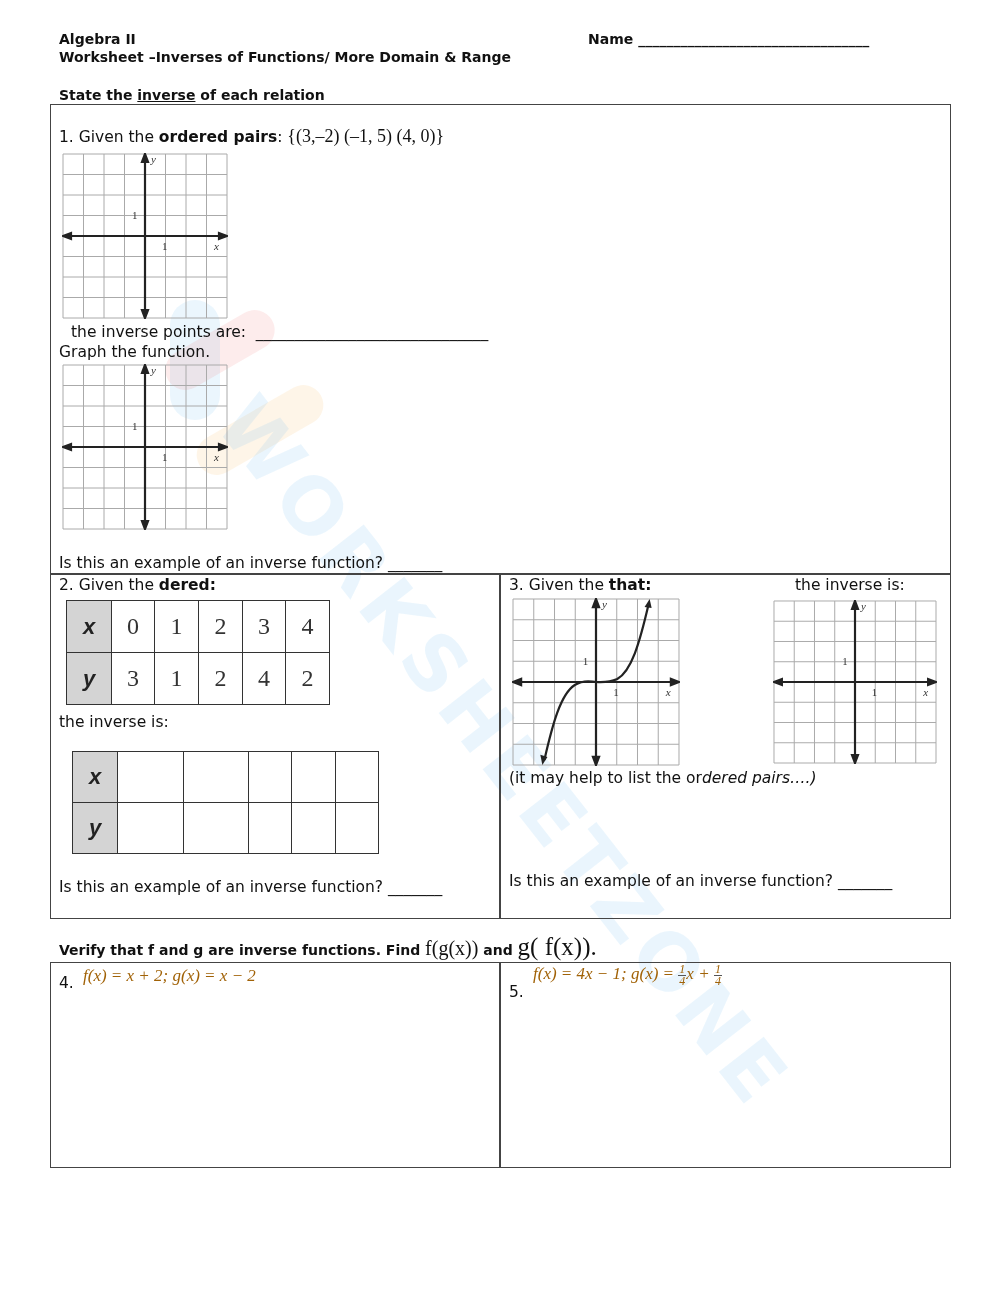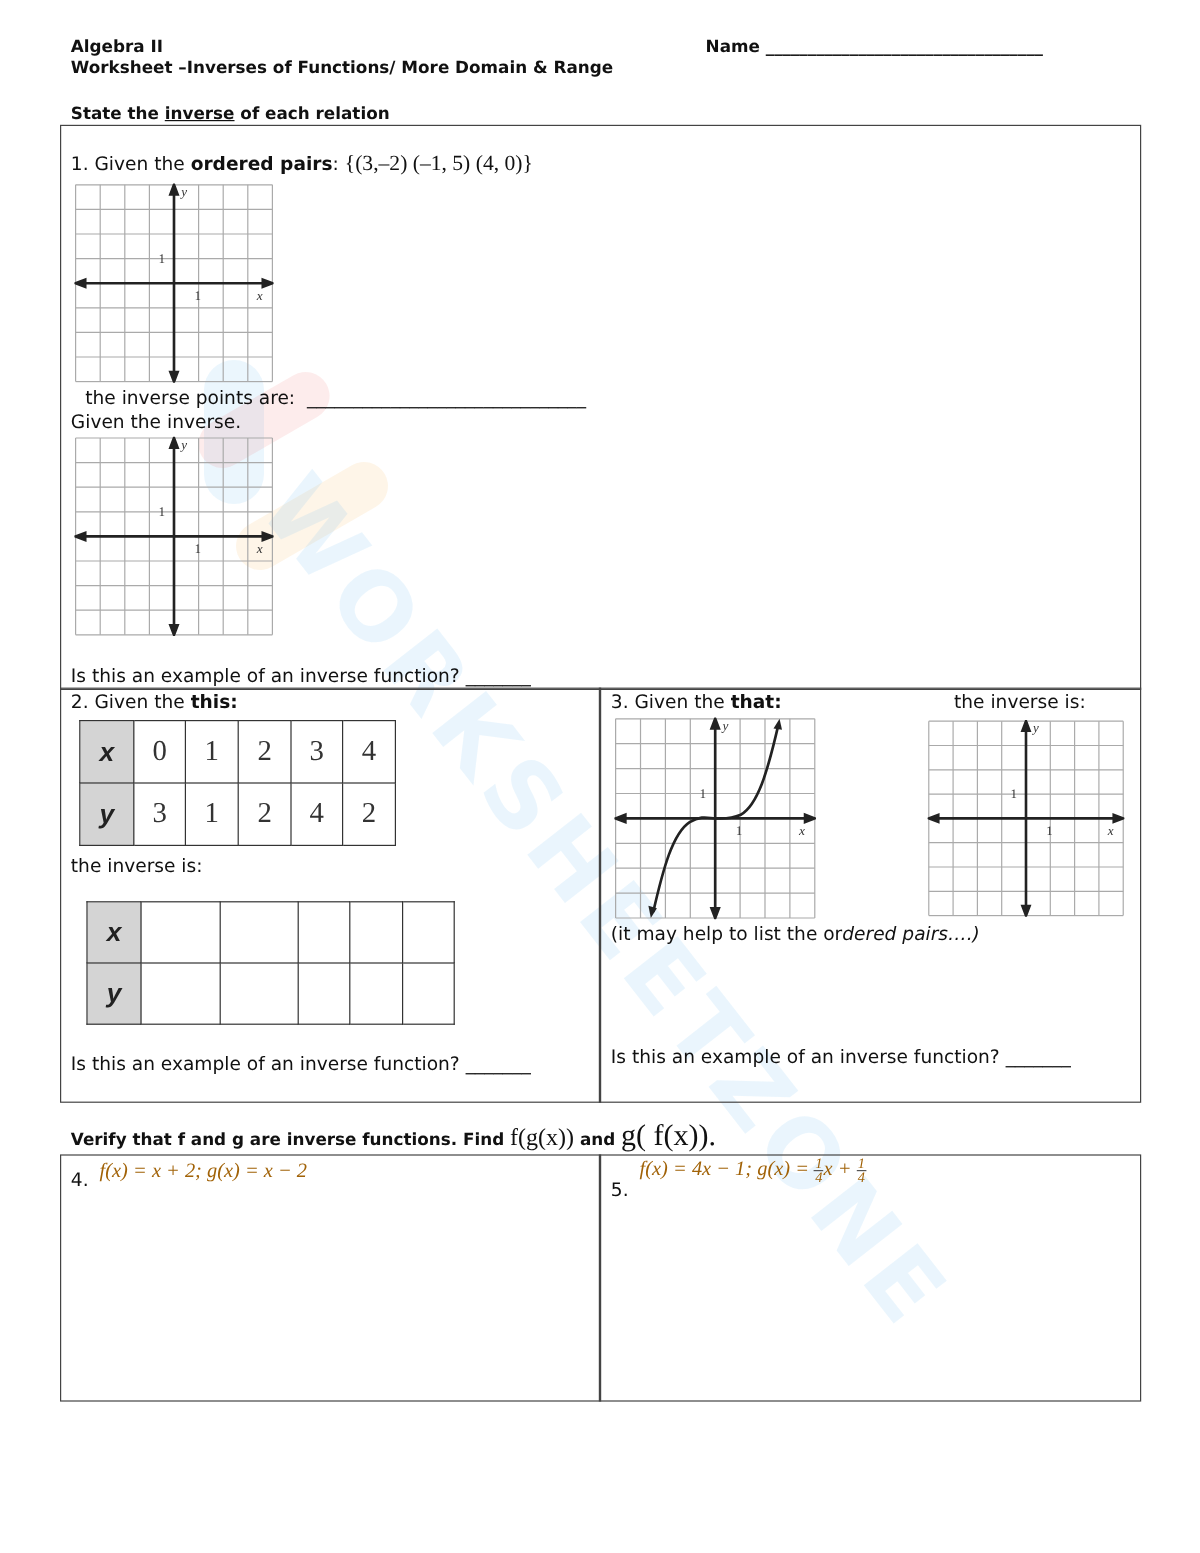--- a/index.html
+++ b/index.html
@@ -80,21 +80,21 @@
   <text x="89" y="10" font-family="Liberation Serif,serif" font-style="italic" font-size="11" fill="#333">y</text>
   <text x="152" y="97" font-family="Liberation Serif,serif" font-style="italic" font-size="11" fill="#333">x</text>
   <text x="70" y="66" font-family="Liberation Serif,serif" font-size="11" fill="#333">1</text>
   <text x="100" y="97" font-family="Liberation Serif,serif" font-size="11" fill="#333">1</text>
 </svg>
 
 <div class="abs txt" style="left:59px;top:323px;margin-left:12px;">
   <span>the inverse points are:</span>&nbsp;
   <span>______________________________</span>
 </div>
-<div class="abs txt" style="left:59px;top:343px;">Given the inverse.</div>
+<div class="abs txt" style="left:59px;top:343px;">Graph the function.</div>
 
 <svg class="grid" style="left:62px;top:364px;" width="166" height="166" viewBox="0 0 166 166">
   <g stroke="#aaa" stroke-width="1">
     <line x1="1" y1="1" x2="1" y2="165"></line>
       <line x1="21.5" y1="1" x2="21.5" y2="165"></line>
       <line x1="42" y1="1" x2="42" y2="165"></line>
       <line x1="62.5" y1="1" x2="62.5" y2="165"></line>
       <line x1="103.5" y1="1" x2="103.5" y2="165"></line>
       <line x1="124" y1="1" x2="124" y2="165"></line>
       <line x1="144.5" y1="1" x2="144.5" y2="165"></line>
@@ -121,21 +121,21 @@
   <text x="70" y="66" font-family="Liberation Serif,serif" font-size="11" fill="#333">1</text>
   <text x="100" y="97" font-family="Liberation Serif,serif" font-size="11" fill="#333">1</text>
 </svg>
 
 <div class="abs txt" style="left:59px;top:554px;">
   <span>Is this an example of an inverse function?</span>
   <span>_______</span>
 </div>
 
 <div class="abs txt" style="left:59px;top:576px;">
-  <span>2.  Given the </span><b>this:</b>
+  <span>2.  Given the </span><b>dered:</b>
 </div>
 
 <table class="t" style="left:66px;top:600px;">
   <tbody>
       <tr>
     <td class="h" style="width:44px;height:51px;">x</td>
     <td style="width:42px;">0</td>
     <td style="width:43px;">1</td>
     <td style="width:43px;">2</td>
     <td style="width:42px;">3</td>

